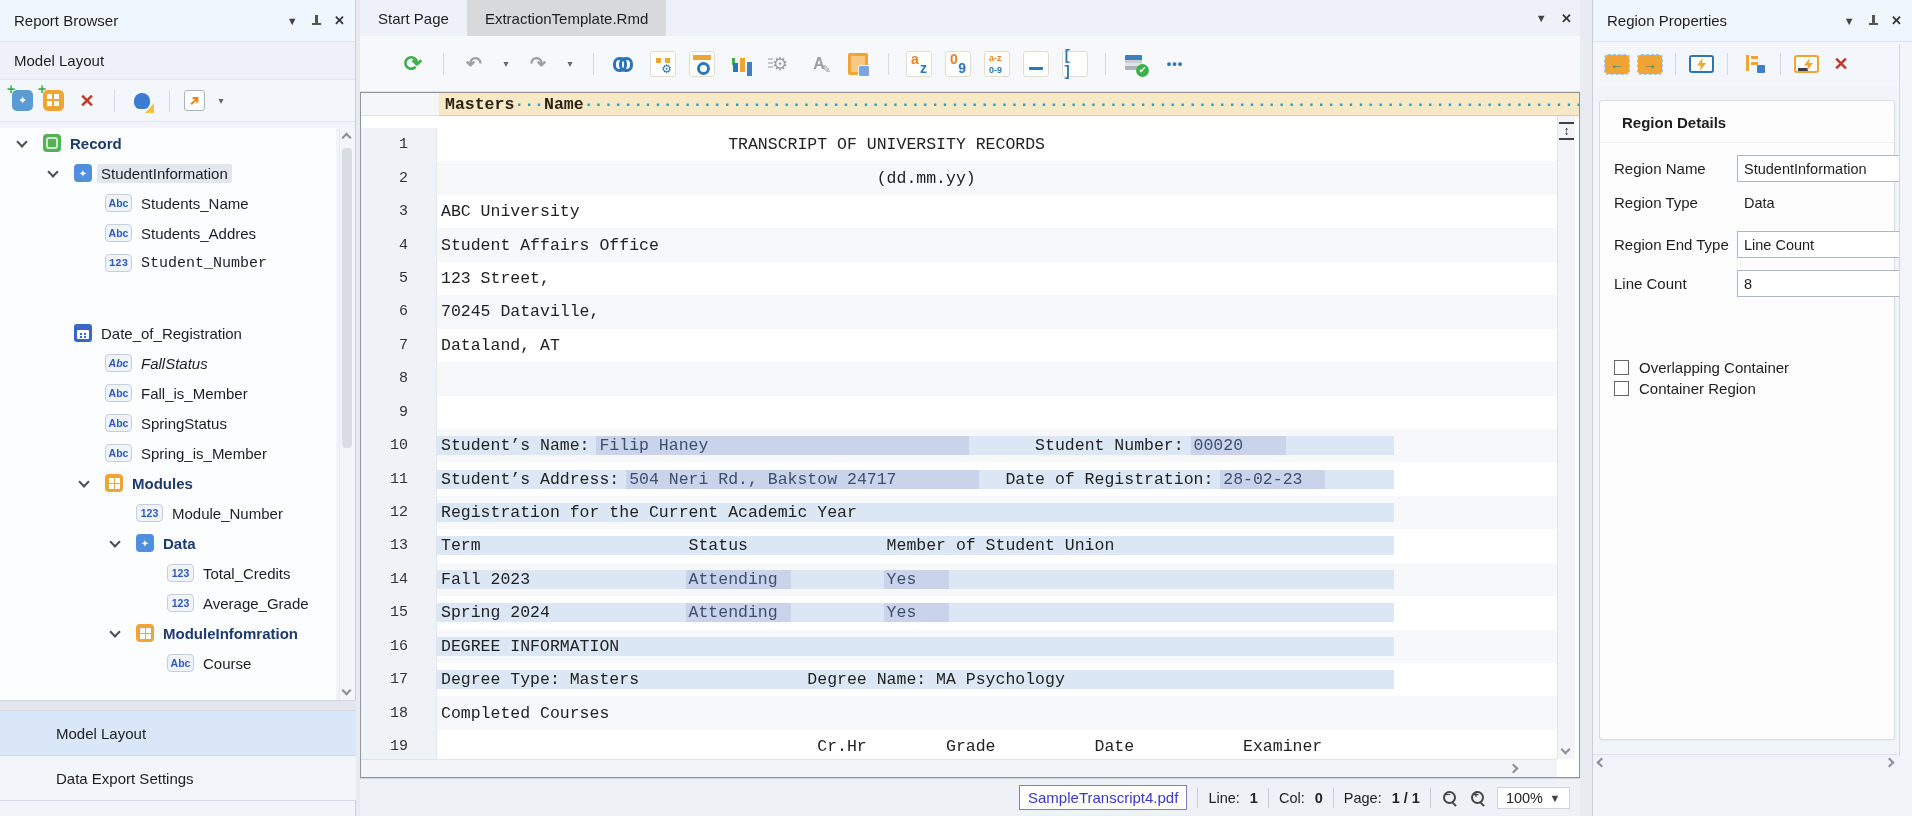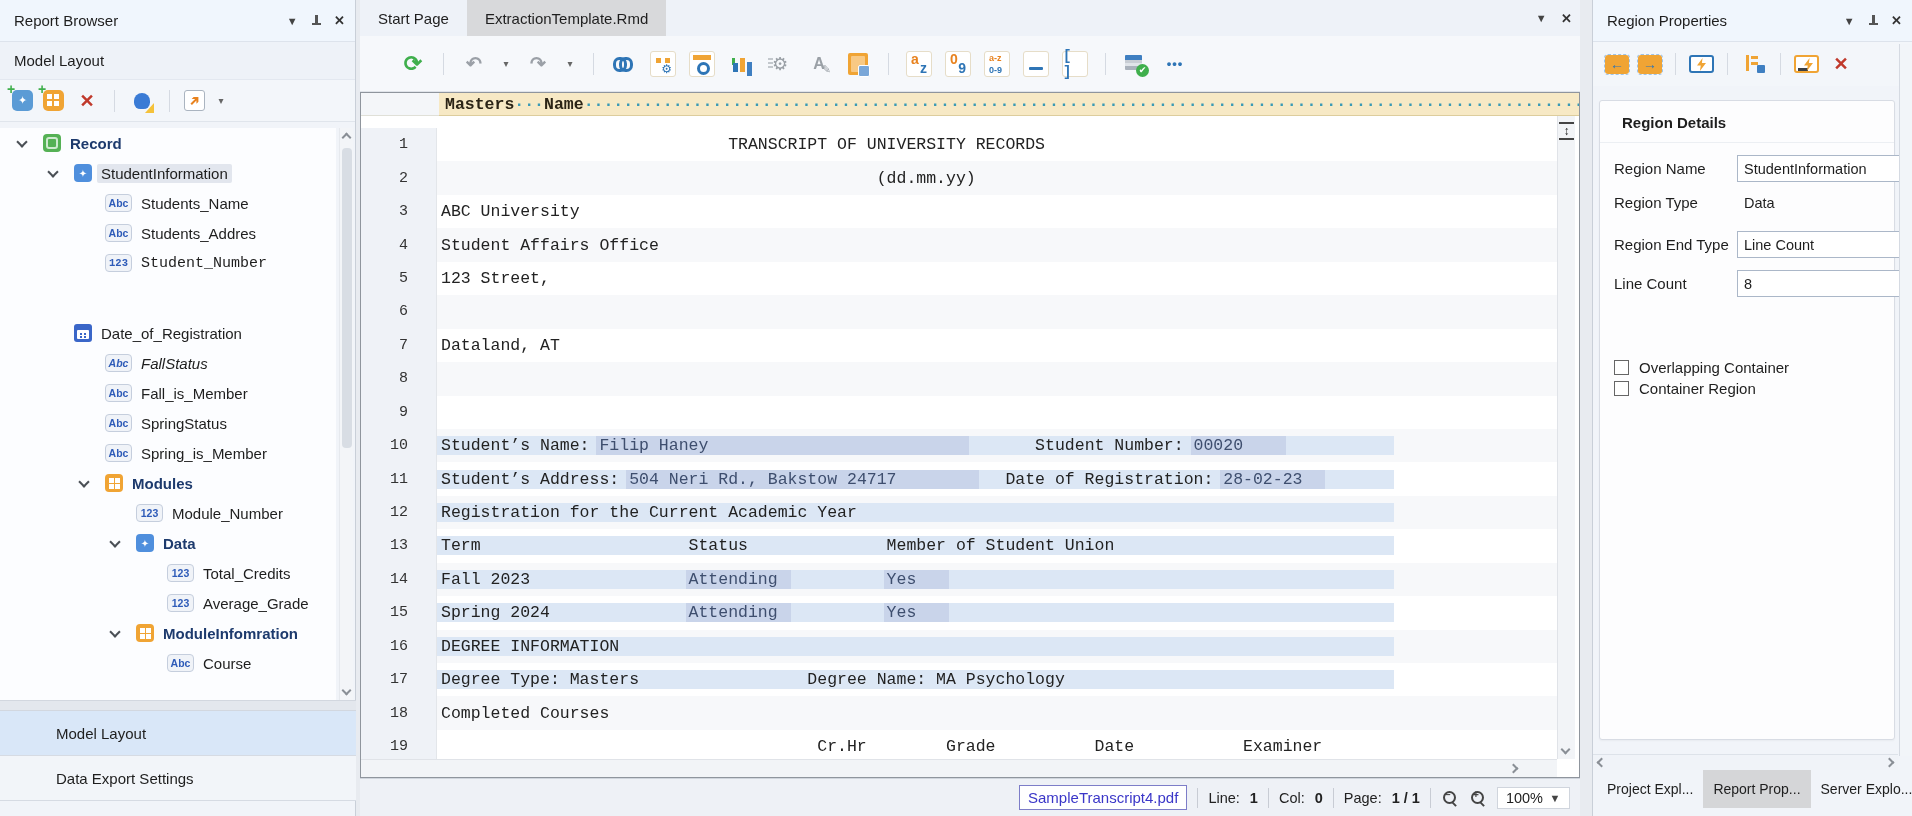--- a/index.html
+++ b/index.html
@@ -379,20 +379,21 @@
           <div class="doc-row alt">
             <span class="ln">4</span>
             <span class="lt"><span>Student Affairs Office</span></span>
           </div>
           <div class="doc-row">
             <span class="ln">5</span>
             <span class="lt"><span>123 Street,</span></span>
           </div>
           <div class="doc-row alt">
             <span class="ln">6</span>
+            <span class="lt"><span>70245 Dataville,</span></span>
           </div>
           <div class="doc-row">
             <span class="ln">7</span>
             <span class="lt"><span>Dataland, AT</span></span>
           </div>
           <div class="doc-row alt">
             <span class="ln">8</span>
             <span class="lt"><span></span></span>
           </div>
           <div class="doc-row">
@@ -531,25 +532,14 @@
             <span class="cb"></span>
             <span class="cb-label">Container Region</span>
           </div>
         </div>
     </div>
     <div class="rp-hsb">
       <span class="sb-chev sb-left"></span>
       <span class="sb-chev sb-right"></span>
     </div>
     <div class="rp-vstrip"></div>
-    <div class="rp-tabs" id="rp-tabs">
-        <div class="rp-tab">
-          <span>Project Expl...</span>
-        </div>
-        <div class="rp-tab active">
-          <span>Report Prop...</span>
-        </div>
-        <div class="rp-tab">
-          <span>Server Explo...</span>
-        </div>
-      </div>
   </div>
 </div>
 
 </body></html>

